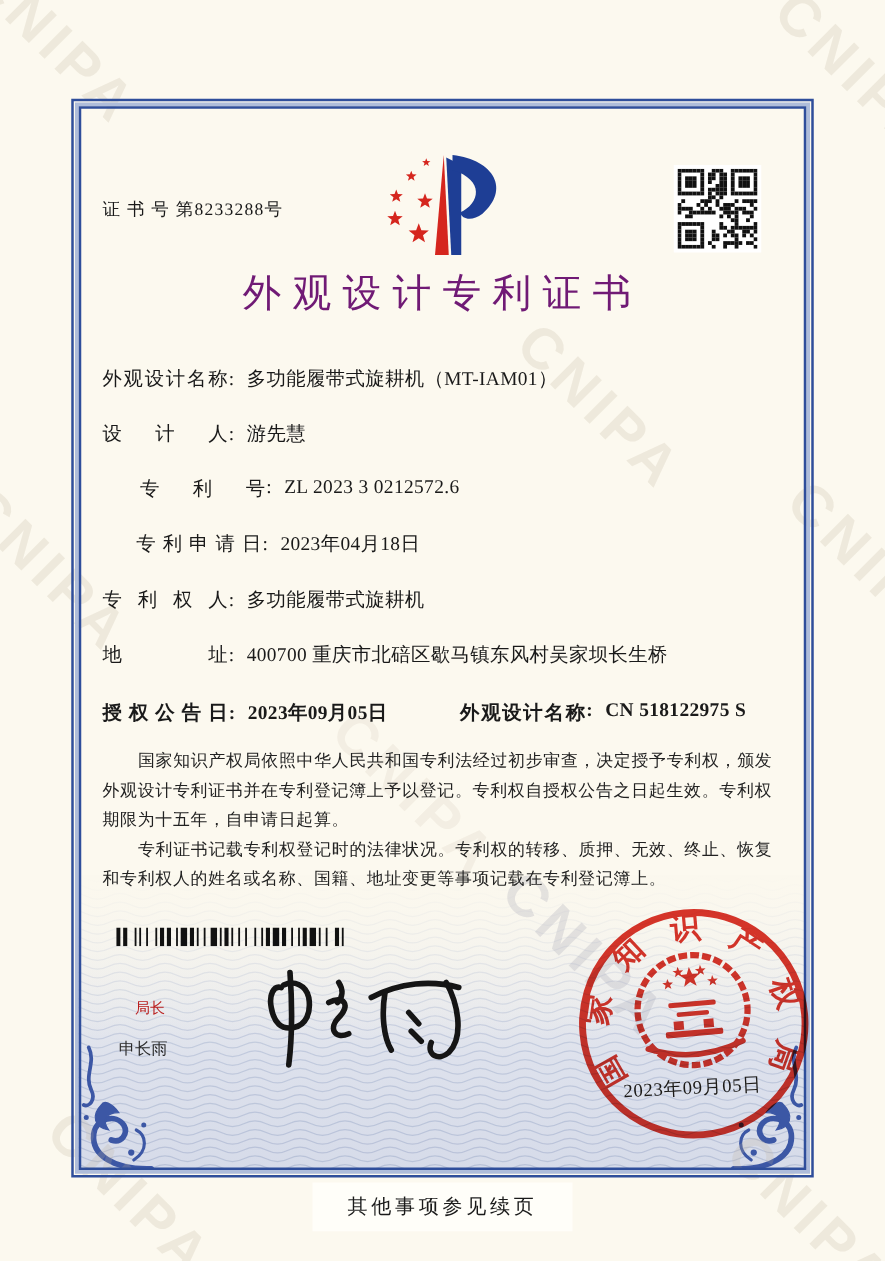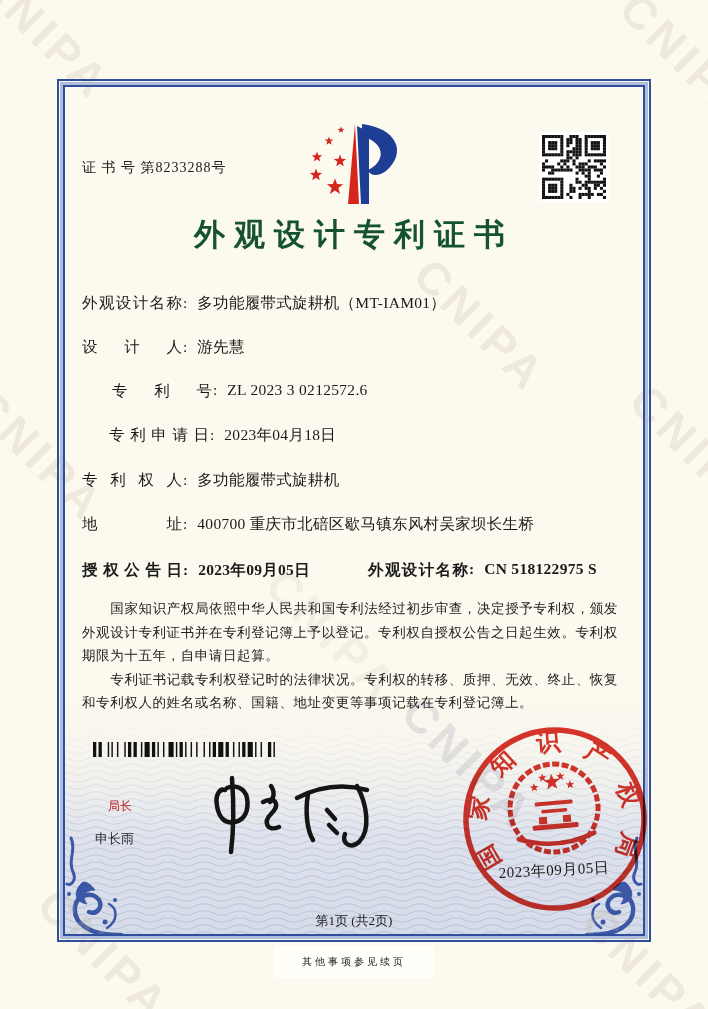--- a/index.html
+++ b/index.html
@@ -43,21 +43,21 @@
   .wave-fade{position:absolute;inset:0;background:linear-gradient(180deg,#fbf8ee 0%,rgba(251,248,238,.5) 26%,rgba(251,248,238,0) 55%);}
   .flourish{position:absolute;bottom:0;width:96px;height:102px;z-index:1;}
   .flourish.left{left:0;}
   .flourish.right{right:0;transform:scaleX(-1);}
   
   .cert-no{position:absolute;left:82px;top:124px;font-size:14px;letter-spacing:1px;z-index:3;margin-top:35px;}
   .logo{position:absolute;left:298px;top:114px;width:110px;height:96px;z-index:3;}
   .qr{position:absolute;left:539px;top:132px;width:64px;height:64px;background:#fff;padding:3px;z-index:3;}
   .title{
     position:absolute;left:0;right:0;top:214px;text-align:center;
-    font-size:31px;font-weight:bold;letter-spacing:9px;color:#14532d;z-index:3;
+    font-size:31px;font-weight:normal;letter-spacing:9px;color:#701a75;z-index:3;
   }
   
   .fields{position:absolute;left:82px;top:293px;width:548px;z-index:3;font-size:15.5px;}
   .f-row{position:absolute;left:0;width:100%;white-space:nowrap;}
   .f-label{display:inline-block;width:100px;text-align:justify;text-align-last:justify;vertical-align:top;}
   .f-colon{display:inline-block;margin:0 10px 0 1px;}
   .f-value{letter-spacing:.3px;}
   .f-pair2{position:absolute;left:286px;top:0;}
   
   .body-text{position:absolute;left:82px;right:80px;top:597px;z-index:3;}
@@ -65,21 +65,21 @@
   
   .barcode{position:absolute;left:93px;top:742px;width:186px;height:15px;z-index:3;}
   .sig-title{position:absolute;left:108px;top:798px;font-family:"Liberation Sans","DejaVu Sans",sans-serif;font-size:12px;color:#b91c1c;z-index:3;}
   .sig-name{position:absolute;left:95px;top:830px;font-family:"Liberation Sans","DejaVu Sans",sans-serif;font-size:13px;color:#2b2b2b;z-index:3;}
   .signature{position:absolute;left:205px;top:772px;width:175px;height:85px;z-index:3;}
   .seal{position:absolute;left:460px;top:724px;width:190px;height:190px;z-index:4;opacity:.93;mix-blend-mode:multiply;transform:rotate(-5deg);}
   .seal-date{position:absolute;left:468px;top:861px;width:172px;text-align:center;font-size:15px;color:#1c1a17;letter-spacing:.5px;z-index:5;transform:rotate(-3deg);}
   .page-info{position:absolute;left:0;right:0;top:912px;text-align:center;font-size:13px;z-index:3;}
   .continuation{
     position:absolute;left:50%;top:946px;transform:translateX(-50%);
-    background:#fffef9;padding:9px 28px;font-size:10px;letter-spacing:3px;z-index:3;white-space:nowrap;
+    background:#fffef9;padding:9px 28px;font-size:16px;letter-spacing:3px;z-index:3;white-space:nowrap;
   }
 </style>
 </head>
 <body>
 
 <div class="page">
 
   <div class="wm wm1">CNIPA</div>
   <div class="wm wm2">CNIPA</div>
   <div class="wm wm3">CNIPA</div>
@@ -494,16 +494,15 @@
         <rect x="82" y="85" width="26" height="3.5" rx="1.5"></rect>
         <rect x="79" y="92" width="8" height="7"></rect>
         <rect x="103" y="92" width="8" height="7"></rect>
         <rect x="72" y="100" width="46" height="5" rx="1.5"></rect>
       </g>
       <path d="M57,112 Q95,127 133,112" fill="none" stroke="#d8261c" stroke-width="4.5" stroke-linecap="round"></path>
     </g>
   </svg>
   <div class="seal-date">2023年09月05日</div>
 
-  <div class="page-info">第1页 (共2页)</div>
   <div class="continuation">其他事项参见续页</div>
 
 </div>
 
 </body></html>

